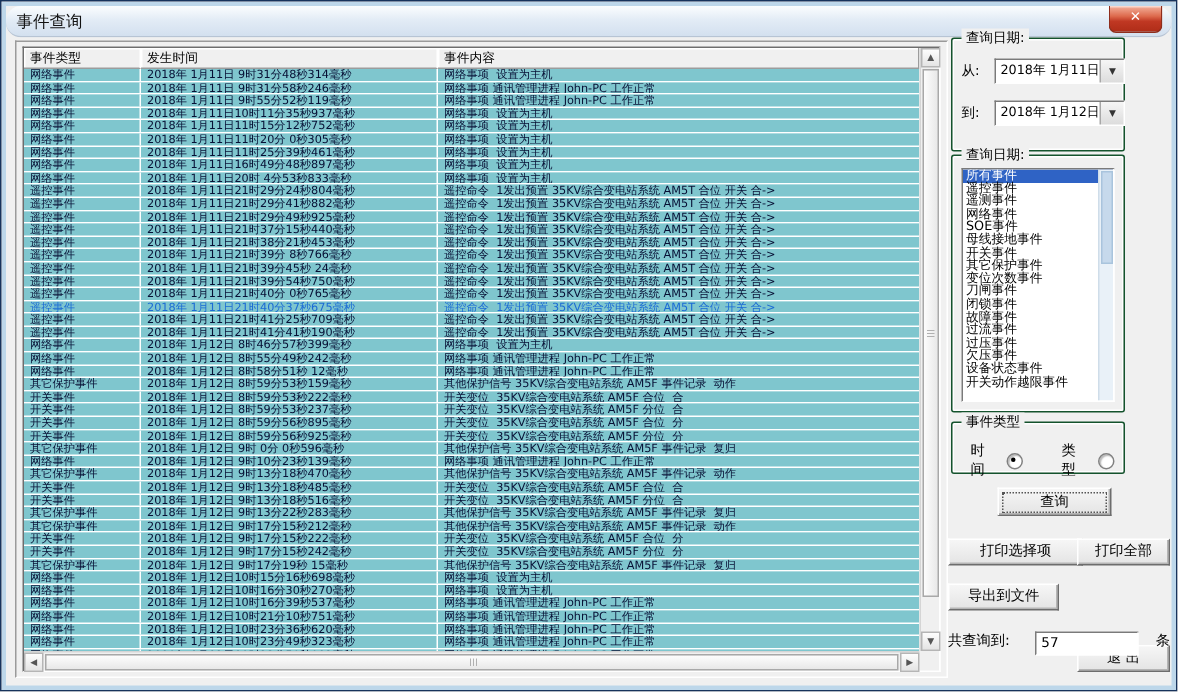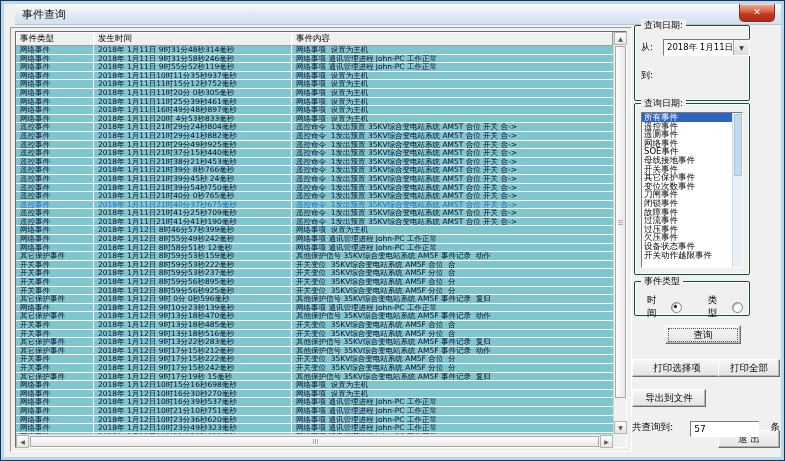--- a/index.html
+++ b/index.html
@@ -1,21 +1,21 @@
 <!DOCTYPE html>
 <html><head>
 <meta charset="utf-8">
 <style>
   html,body{margin:0;padding:0;background:#d8d8d8;font-family:"DejaVu Sans","Liberation Sans",sans-serif;}
   .window{position:relative;width:785px;height:461px;box-sizing:border-box;
     border:1px solid #17335c;background:#f0f0f0;overflow:hidden;
     box-shadow:inset 0 0 0 3px #bdd7ea;}
   
-  .titlebar{position:absolute;left:14px;top:3px;right:3px;height:20px;
-    background:linear-gradient(#fbfdfe,#e3ecf6 45%,#d3e0ef);border-bottom:1px solid #b7c4d4;}
+  .titlebar{position:absolute;left:3px;top:3px;right:3px;height:20px;
+    background:linear-gradient(#fbfdfe,#e3ecf6 45%,#d3e0ef);border-bottom:1px solid #b7c4d4;border-radius:10px;}
   .title{position:absolute;left:7px;top:3px;font-size:11px;color:#111;}
   .close-btn{position:absolute;top:0;right:6px;width:34px;height:17px;
     background:linear-gradient(#f3b29d,#dd6a4d 40%,#c03823 60%,#b02d18);
     border:1px solid #8e2d1c;border-top:none;border-radius:0 0 5px 5px;
     color:#fff;font-size:9px;font-weight:bold;text-align:center;line-height:16px;
     box-shadow:inset 0 1px 0 rgba(255,255,255,.5);cursor:default;}
   
   .table-outer{position:absolute;left:9px;top:26px;width:620px;height:423px;
     border:1px solid;border-color:#9a9a9a #ffffff #ffffff #9a9a9a;background:#f0f0f0;}
   .table-box{position:absolute;left:4px;top:3px;right:4px;bottom:3px;
@@ -378,20 +378,24 @@
       <span class="legend">查询日期:</span>
       <div class="date-row" style="top:12px;">
         <span class="lbl">从:</span>
         <div class="combo">
           <span class="val">2018年 1月11日</span>
           <span class="drop"><span>▼</span></span>
         </div>
       </div>
       <div class="date-row" style="top:40px;">
         <span class="lbl">到:</span>
+        <div class="combo">
+          <span class="val">2018年 1月12日</span>
+          <span class="drop"><span>▼</span></span>
+        </div>
       </div>
     </div>
 
     <div class="group g-list">
       <span class="legend">查询日期:</span>
       <div class="listbox" id="listbox">
         <div class="li sel">所有事件</div>
           <div class="li">遥控事件</div>
           <div class="li">遥测事件</div>
           <div class="li">网络事件</div>

